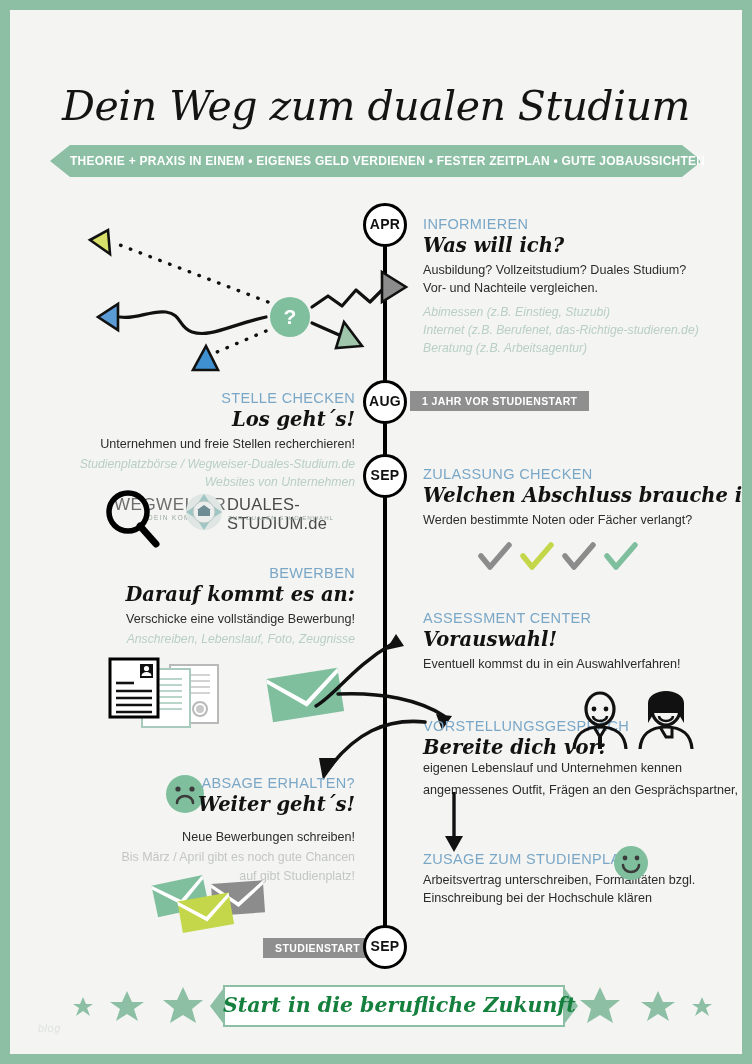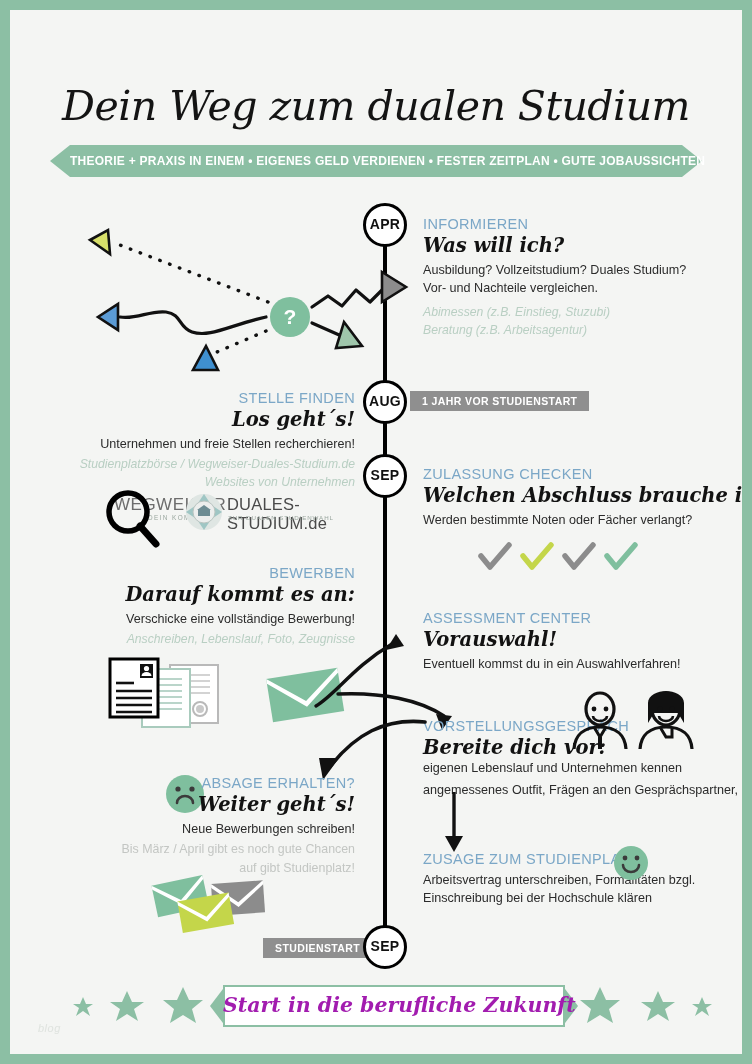--- a/index.html
+++ b/index.html
@@ -96,21 +96,21 @@
 
   
   #footer-box{
     left:213px;top:975px;width:342px;height:42px;
     background:#ffffff;border:2.5px solid #8cbfa4;box-sizing:border-box;
   }
   #footer-text{
     left:213px;top:975px;width:342px;height:56px;line-height:41px;
     text-align:center;
     font-family:"DejaVu Serif",serif;font-weight:bold;font-style:italic;
-    font-size:20.5px;color:#a21caf;white-space:nowrap;
+    font-size:20.5px;color:#15803d;white-space:nowrap;
   }
   .fnotch{position:absolute;top:975px;width:0;height:0;}
 
   #blog-mark{
     left:28px;top:1012px;font-size:11px;color:#dfe3df;
     font-style:italic;letter-spacing:0.5px;
   }
   svg{display:block;overflow:visible;}
 </style>
 </head>
@@ -131,20 +131,21 @@
   <div class="abs" id="timeline-line"></div>
 
   <div class="abs node" style="left:353px;top:193px;">APR</div>
 
   <div class="abs" style="left:413px;top:206px;">
     <div class="kicker">INFORMIEREN</div>
     <div class="head">Was will ich?</div>
     <div class="body-line" style="margin-top:4px;">Ausbildung? Vollzeitstudium? Duales Studium?</div>
     <div class="body-line">Vor- und Nachteile vergleichen.</div>
     <div class="faint" style="margin-top:6px;">Abimessen (z.B. Einstieg, Stuzubi)</div>
+    <div class="faint">Internet (z.B. Berufenet, das-Richtige-studieren.de)</div>
     <div class="faint">Beratung (z.B. Arbeitsagentur)</div>
   </div>
 
   <div class="abs" id="q-circle">?</div>
 
   <svg class="abs" style="left:60px;top:200px;" width="320" height="175">
 
     <line x1="198" y1="92" x2="42" y2="32" stroke="#111" stroke-width="3.4" stroke-linecap="round" stroke-dasharray="0.5 10"></line>
     <polygon points="38,20 40,44 20,30" fill="#d8e06a" stroke="#111" stroke-width="2.6"></polygon>
 
@@ -158,21 +159,21 @@
     <polygon points="312,62 312,92 336,77" fill="#8c8c8c" stroke="#111" stroke-width="2.6"></polygon>
 
     <line x1="242" y1="113" x2="276" y2="128" stroke="#111" stroke-width="3.2" stroke-linecap="round"></line>
     <polygon points="274,112 292,136 266,138" fill="#9fc6ab" stroke="#111" stroke-width="2.6"></polygon>
   </svg>
 
   <div class="abs node" style="left:353px;top:370px;">AUG</div>
   <div class="abs pill" style="left:400px;top:381px;">1 JAHR VOR STUDIENSTART</div>
 
   <div class="abs r" style="left:0px;top:380px;width:345px;">
-    <div class="kicker">STELLE FINDEN</div>
+    <div class="kicker">STELLE CHECKEN</div>
     <div class="head">Los geht´s!</div>
     <div class="body-line" style="margin-top:4px;">Unternehmen und freie Stellen recherchieren!</div>
     <div class="faint" style="margin-top:2px;">Studienplatzbörse / Wegweiser-Duales-Studium.de</div>
     <div class="faint">Websites von Unternehmen</div>
   </div>
 
   <div class="abs" style="left:90px;top:482px;width:260px;height:58px;">
     <div class="abs" style="left:14px;top:3px;font-size:17px;letter-spacing:0.5px;color:#6d6d6d;">WEGWEISER</div>
     <div class="abs" style="left:48px;top:22px;font-size:6.4px;letter-spacing:1.4px;color:#9aa79f;">DEIN KOMPASS</div>
     <svg class="abs" style="left:0px;top:-2px;" width="62" height="60">
@@ -307,21 +308,21 @@
     <svg width="38" height="38">
       <circle cx="12" cy="14" r="2.6" fill="#3b3b3b"></circle>
       <circle cx="26" cy="14" r="2.6" fill="#3b3b3b"></circle>
       <path d="M11,28 a8,7 0 0 1 16,0" fill="none" stroke="#3b3b3b" stroke-width="2.6" stroke-linecap="round"></path>
     </svg>
   </div>
 
   <div class="abs r" style="left:0px;top:765px;width:345px;">
     <div class="kicker">ABSAGE ERHALTEN?</div>
     <div class="head">Weiter geht´s!</div>
-    <div class="body-line" style="margin-top:4px;text-align:right;">Neue Bewerbungen schreiben!</div>
+    <div class="body-line" style="margin-top:12px;text-align:right;">Neue Bewerbungen schreiben!</div>
     <div class="faint-gray" style="margin-top:2px;">Bis März / April gibt es noch gute Chancen</div>
     <div class="faint-gray">auf gibt Studienplatz!</div>
   </div>
 
   <svg class="abs" style="left:140px;top:862px;" width="130" height="60">
     <g transform="rotate(-12 40 22)">
       <rect x="4" y="6" width="52" height="32" fill="#7fbf9e"></rect>
       <polygon points="4,6 30,26 56,6 56,10 30,31 4,10" fill="#ffffff"></polygon>
     </g>
     <g transform="rotate(-4 90 26)">

